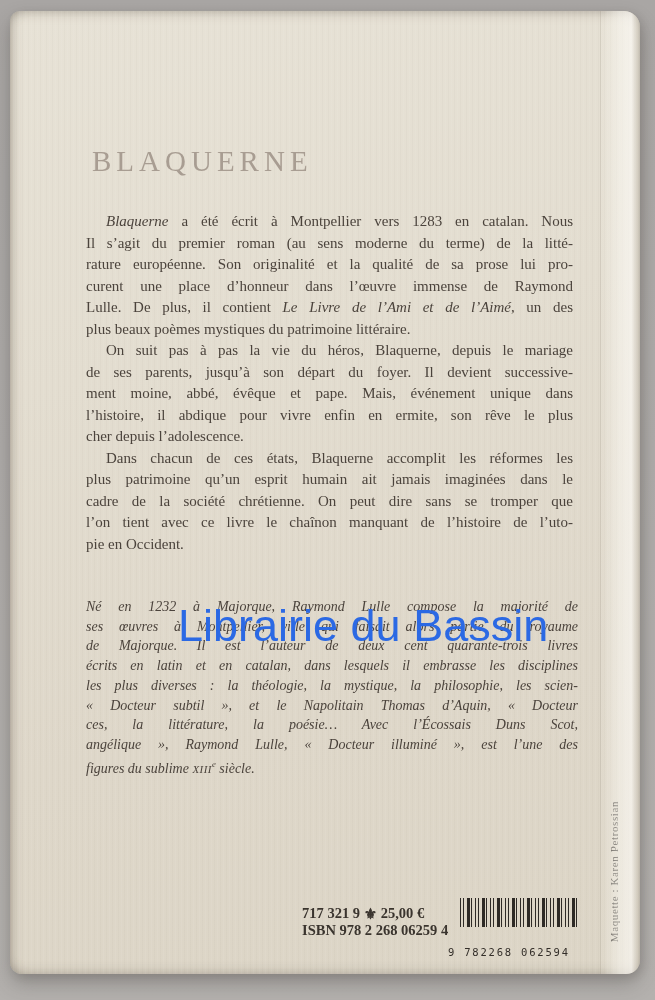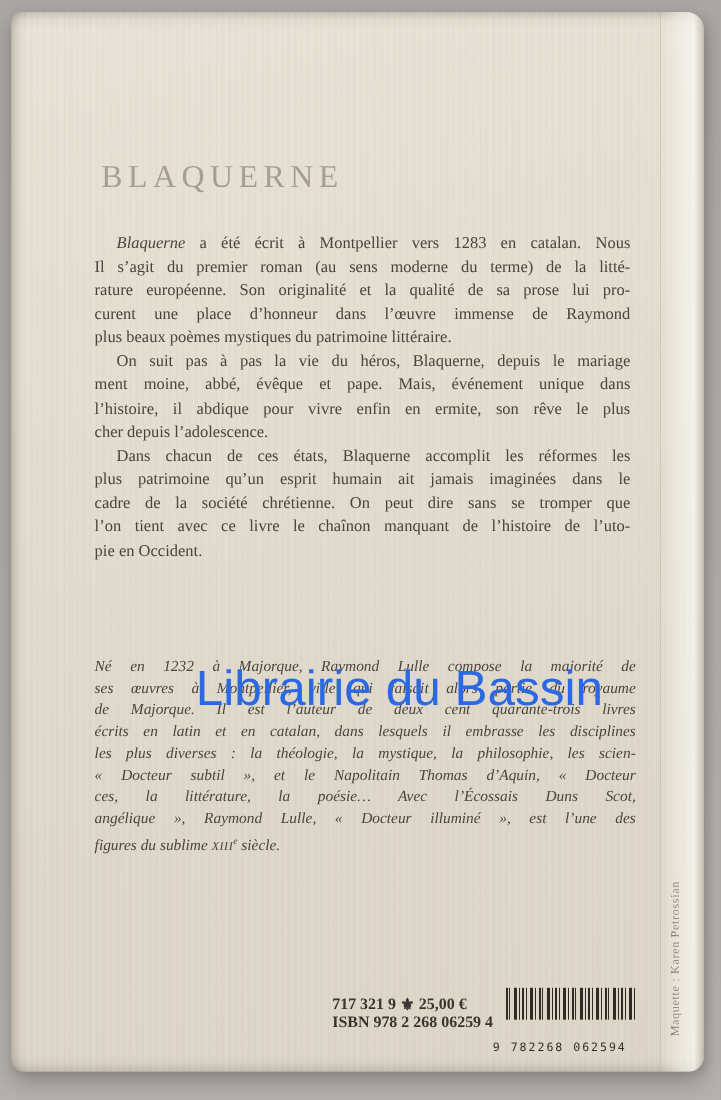--- a/index.html
+++ b/index.html
@@ -91,22 +91,24 @@
 <div class="stage">
   <div class="book">
 
     <div class="booktitle">BLAQUERNE</div>
 
     <div class="synopsis">
       <div class="jline ind"><span class="it">Blaquerne</span><span> a été écrit à Montpellier vers 1283 en catalan. Nous</span></div>
       <div class="jline"><span>Il s’agit du premier roman (au sens moderne du terme) de la litté-</span></div>
       <div class="jline"><span>rature européenne. Son originalité et la qualité de sa prose lui pro-</span></div>
       <div class="jline"><span>curent une place d’honneur dans l’œuvre immense de Raymond</span></div>
+      <div class="jline"><span>Lulle. De plus, il contient </span><span class="it">Le Livre de l’Ami et de l’Aimé</span><span>, un des</span></div>
       <div class="jline pl"><span>plus beaux poèmes mystiques du patrimoine littéraire.</span></div>
       <div class="jline ind"><span>On suit pas à pas la vie du héros, Blaquerne, depuis le mariage</span></div>
+      <div class="jline"><span>de ses parents, jusqu’à son départ du foyer. Il devient successive-</span></div>
       <div class="jline"><span>ment moine, abbé, évêque et pape. Mais, événement unique dans</span></div>
       <div class="jline"><span>l’histoire, il abdique pour vivre enfin en ermite, son rêve le plus</span></div>
       <div class="jline pl"><span>cher depuis l’adolescence.</span></div>
       <div class="jline ind"><span>Dans chacun de ces états, Blaquerne accomplit les réformes les</span></div>
       <div class="jline"><span>plus patrimoine qu’un esprit humain ait jamais imaginées dans le</span></div>
       <div class="jline"><span>cadre de la société chrétienne. On peut dire sans se tromper que</span></div>
       <div class="jline"><span>l’on tient avec ce livre le chaînon manquant de l’histoire de l’uto-</span></div>
       <div class="jline pl"><span>pie en Occident.</span></div>
     </div>
 

